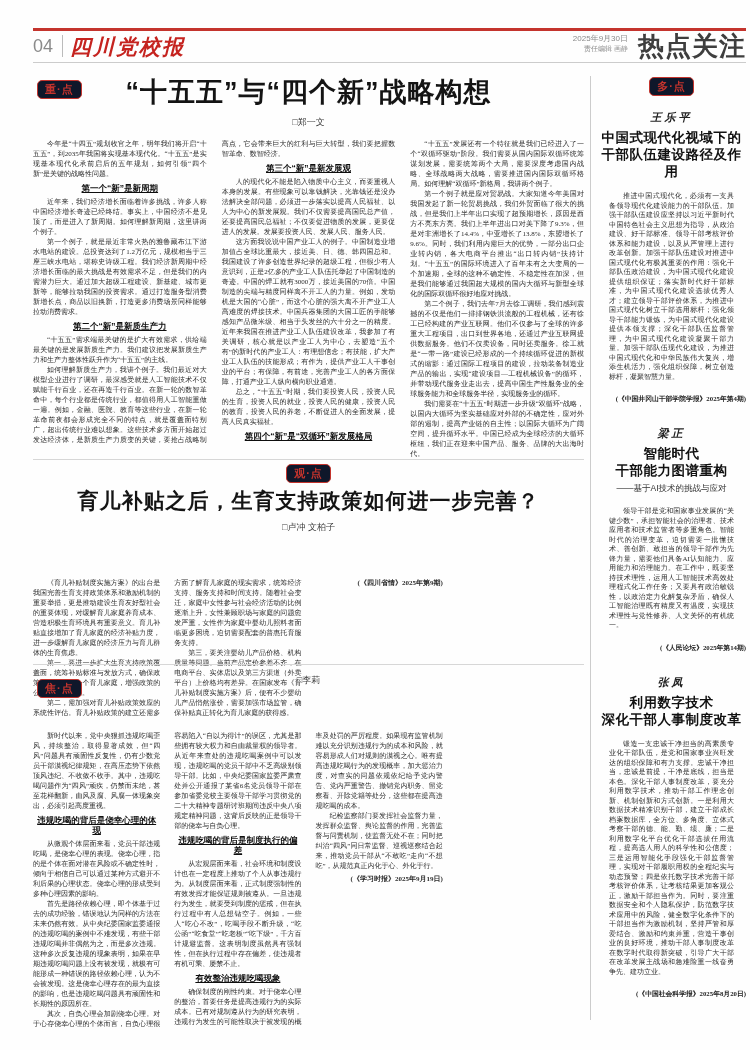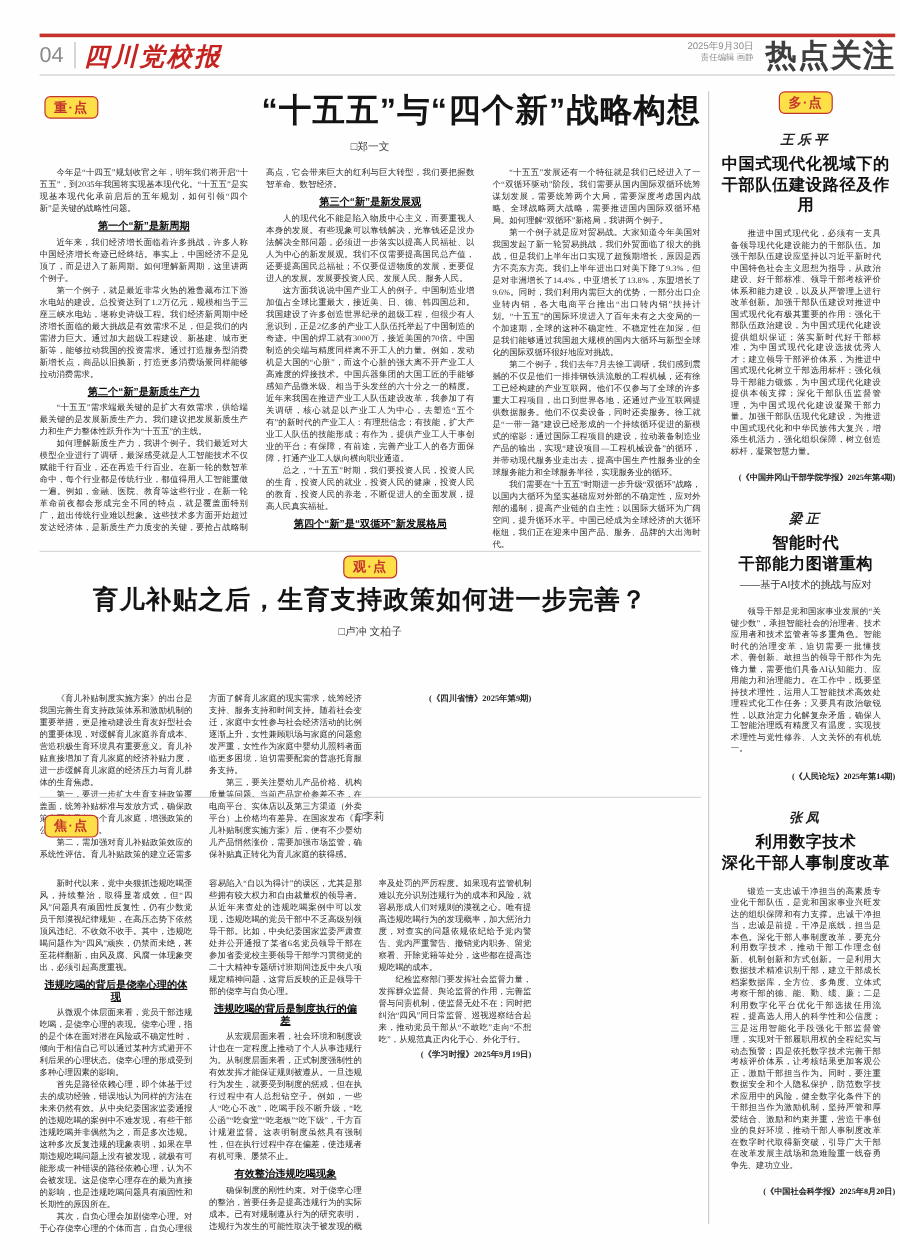--- a/index.html
+++ b/index.html
@@ -20,27 +20,27 @@
   .date-block{position:absolute;right:122px;top:34px;text-align:right;color:#8a8a8a;
     font-family:"Liberation Sans",sans-serif;line-height:10px;}
   .date-line{font-size:8px;text-align:right;}
   .editor-line{font-size:7px;}
   .section-title{position:absolute;right:4px;top:29px;font-size:26px;font-weight:900;color:#3e3e3e;
     letter-spacing:1px;}
   .header-rule{position:absolute;left:33px;top:62px;width:713px;height:1px;background:#ccc;}
 
   
   .badge{display:inline-block;border:1px solid #c4342d;color:#c4342d;border-radius:5px;
-    padding:1px 7px;font-size:11px;font-weight:bold;letter-spacing:1px;background:#fde047;
+    padding:1px 7px;font-size:11px;font-weight:bold;letter-spacing:1px;background:#0f172a;
     font-family:"Liberation Sans",sans-serif;}
 
   
   .sec-main{position:absolute;left:33px;top:74px;width:551px;}
   .sec-main .badge{position:absolute;left:4px;top:6px;}
-  h1.headline{margin:0;text-align:right;font-size:27px;letter-spacing:1px;color:#141414;
+  h1.headline{margin:0;text-align:center;font-size:27px;letter-spacing:1px;color:#141414;
     font-weight:900;}
   .byline{text-align:center;font-size:9px;color:#3c3c3c;margin-top:6px;
     font-family:"Liberation Sans",sans-serif;}
 
   .cols{margin-top:10px;text-align:justify;font-size:7px;line-height:10px;color:#2b2b2b;
     column-fill:auto;overflow:hidden;}
   .cols-3{column-count:3;column-gap:15px;height:325px;}
   .cols-4{column-count:4;column-gap:14px;margin-top:44px;}
   .cols p{margin:0;text-indent:14px;}
   .cols h4{margin:4px 0;text-align:center;font-size:8.5px;color:#0e0e0e;break-inside:avoid;

